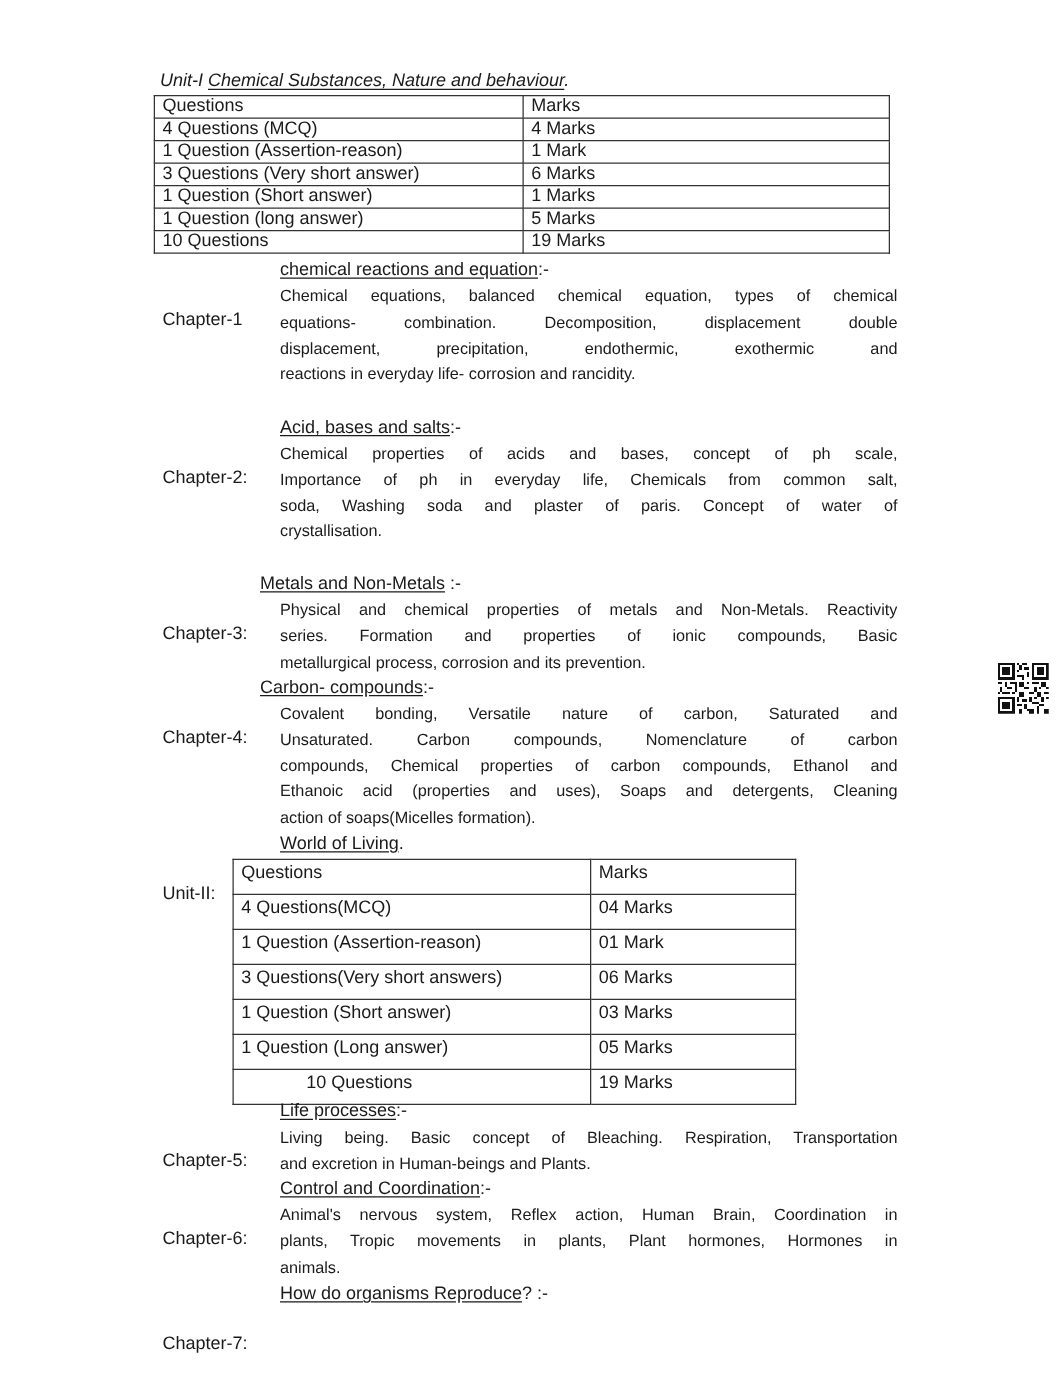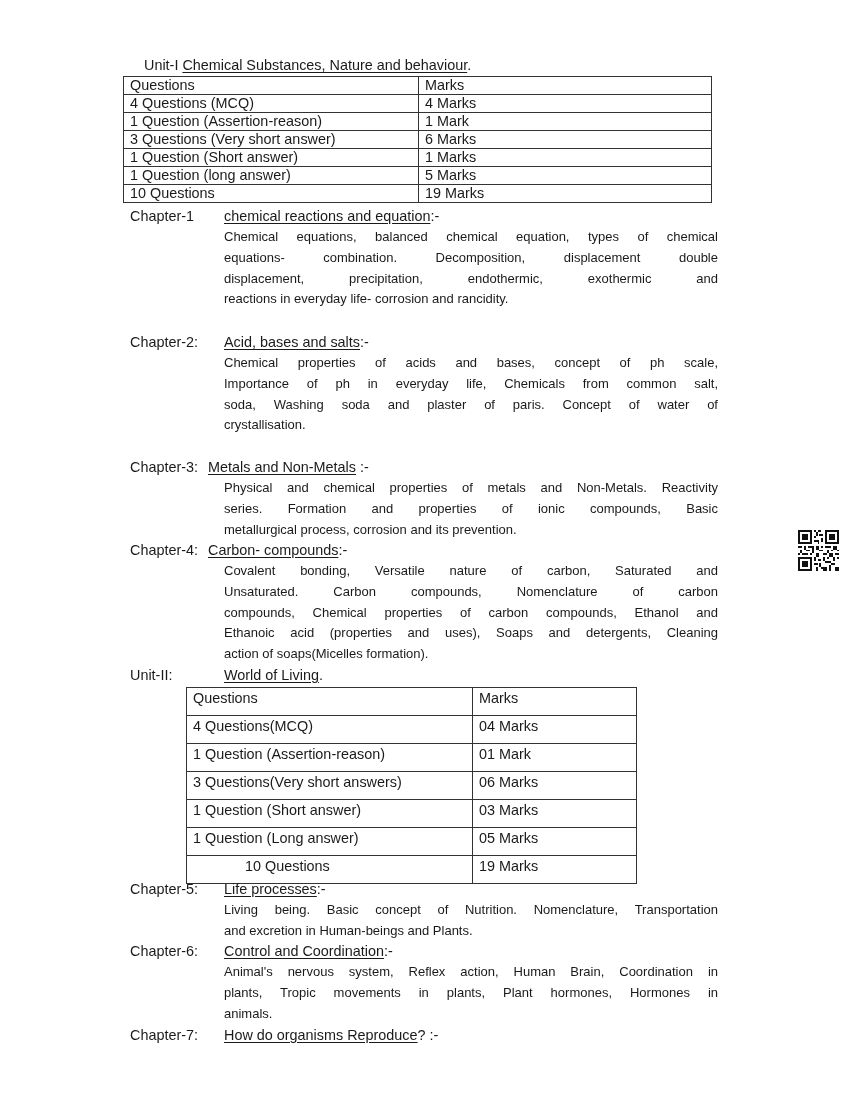--- a/index.html
+++ b/index.html
@@ -5,21 +5,21 @@
     html, body { margin: 0; padding: 0; background: #ffffff; }
     body {
       width: 850px; height: 1100px; position: relative; overflow: hidden;
       font-family: "Liberation Sans", "DejaVu Sans", sans-serif;
       font-size: 14.4px; color: #1a1a1a;
     }
     .u { text-decoration: underline; text-underline-offset: 2px; }
     .line { position: absolute; white-space: nowrap; line-height: 20px; }
 
     
-    #unit1-heading { left: 144px; top: 55px; }
+    #unit1-heading { left: 128px; top: 55px; font-style: italic; }
 
     
     #table1 {
       position: absolute; left: 123px; top: 76px; width: 589px;
       border-collapse: collapse; table-layout: fixed;
     }
     #table1 td {
       border: 1px solid #333; padding: 0 0 0 6px; height: 17px;
       line-height: 17px; font-size: 14.4px; white-space: nowrap;
     }
@@ -31,21 +31,21 @@
       border-collapse: collapse; table-layout: fixed;
     }
     #table2 td {
       border: 1px solid #333; padding: 0 0 0 6px; height: 26px;
       line-height: 18px; vertical-align: top; padding-top: 1px;
       font-size: 14.4px; white-space: nowrap;
     }
     #table2 td.c1 { width: 279px; }
     #table2 td.center { padding-left: 58px; }
 
-    .chap-label { position: absolute; left: 130px; white-space: nowrap; line-height: 20px; }
+    .chap-label { position: absolute; left: 130px; white-space: nowrap; line-height: 20px; margin-top: 40px; }
     .chap-title { position: absolute; white-space: nowrap; line-height: 20px; }
     .para {
       position: absolute; left: 224px; width: 494px;
       text-align: justify; line-height: 20.8px; font-size: 13px;
     }
     .para .jl { display: block; text-align: justify; text-align-last: justify; }
     .para .ll { display: block; text-align: left; }
 
     
     #qr { position: absolute; left: 798px; top: 530px; width: 41px; height: 41px; }
@@ -158,21 +158,21 @@
   <tr>
     <td class="c1 center">10 Questions</td>
     <td>19 Marks</td>
   </tr>
 </tbody>
   </table>
 
 <div class="chap-label" style="top:879px">Chapter-5:</div>
 <div class="chap-title" style="left:224px; top:879px"><span class="u">Life processes</span><span>:-</span></div>
 <div class="para" style="top:900px">
-  <span class="jl">Living being. Basic concept of Nutrition. Nomenclature, Transportation</span>
+  <span class="jl">Living being. Basic concept of Bleaching. Respiration, Transportation</span>
   <span class="ll">and excretion in Human-beings and Plants.</span>
 </div>
 
 <div class="chap-label" style="top:941px">Chapter-6:</div>
 <div class="chap-title" style="left:224px; top:941px"><span class="u">Control and Coordination</span><span>:-</span></div>
 <div class="para" style="top:962px">
   <span class="jl">Animal's nervous system, Reflex action, Human Brain, Coordination in</span>
   <span class="jl">plants, Tropic movements in plants, Plant hormones, Hormones in</span>
   <span class="ll">animals.</span>
 </div>

